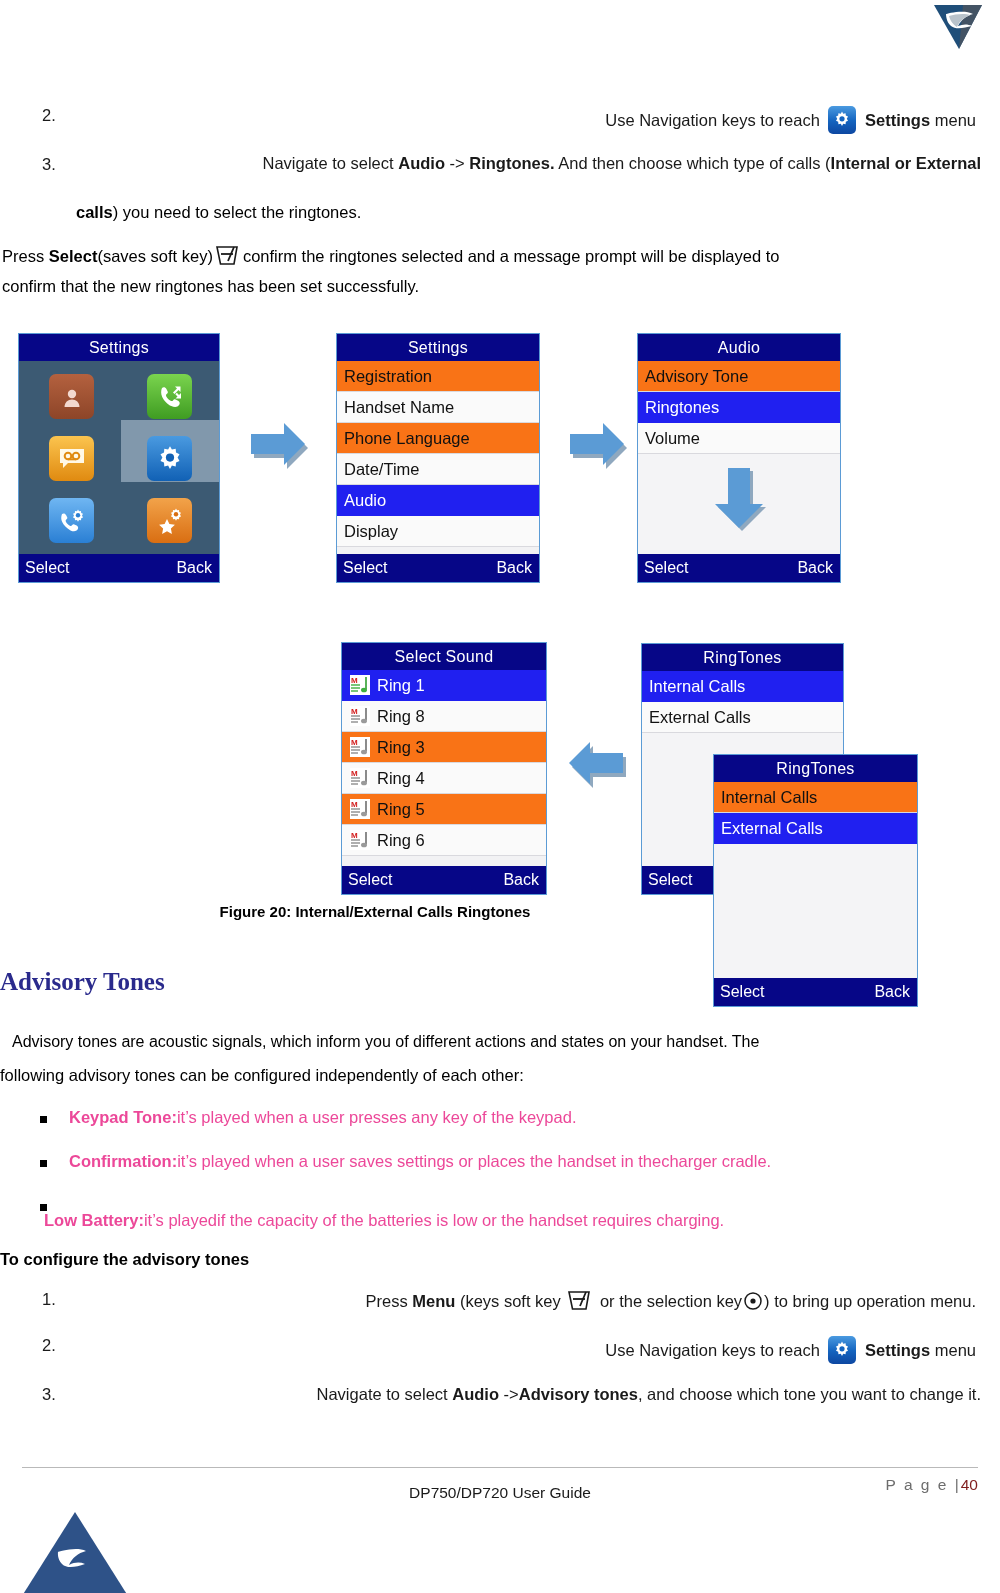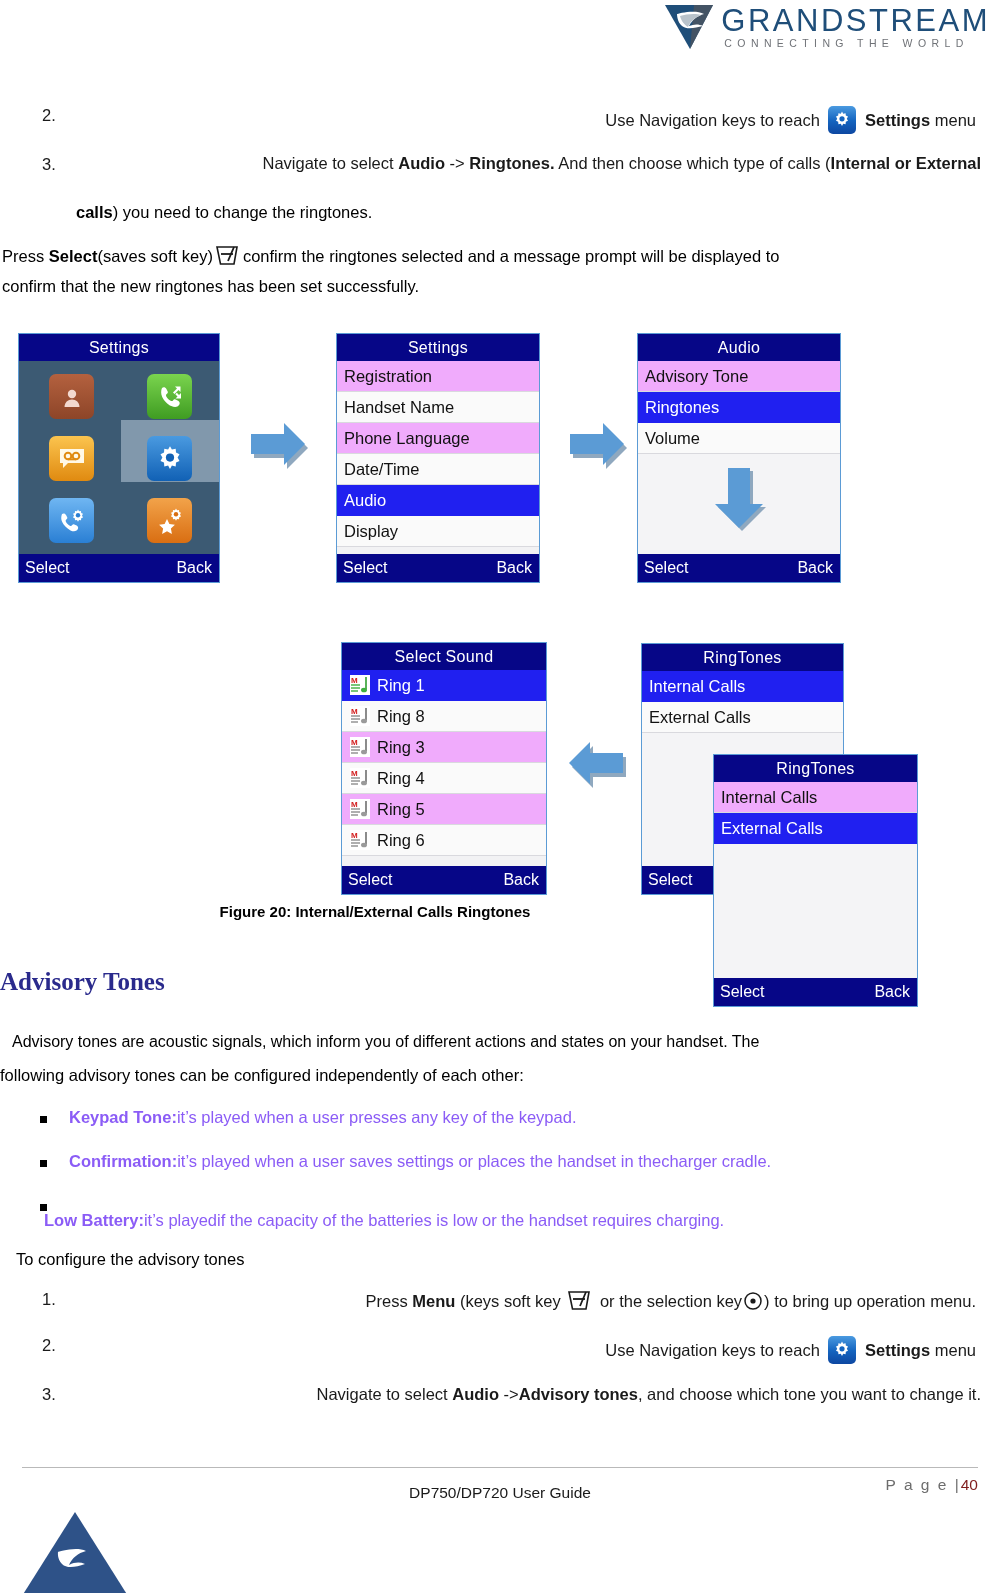--- a/index.html
+++ b/index.html
@@ -59,21 +59,21 @@
     font-size:16px;
     letter-spacing:0.3px;
     line-height:27px;
     height:27px;
     font-family:"Liberation Sans", sans-serif;
   }
   .ph-row {
     height:31px; line-height:31px;
     font-size:16.5px; color:#111;
     padding-left:7px;
-    background:#f0abfc;
+    background:#f97316;
     border-bottom:1px solid #d9d9de;
     white-space:nowrap;
     overflow:hidden;
   }
   .ph-row.alt { background:#fafafa; }
   .ph-row.sel { background:#2020f0; color:#fff; border-bottom:1px solid #2020f0; }
   .ph-soft {
     position:absolute; left:0; right:0; bottom:0; height:28px;
     background:#060687; color:#fff; font-size:16px; line-height:28px;
   }
@@ -101,21 +101,21 @@
     color:#000; width:100%; left:0;
   }
 
   
   #advisory-heading {
     position:absolute; left:0; font-family:"Liberation Serif", serif;
     font-size:25px; font-weight:bold; color:#2a2a8c;
   }
 
   
-  .bullet-item { position:absolute; font-size:16.5px; color:#8b5cf6; display:flex; }
+  .bullet-item { position:absolute; font-size:16.5px; color:#ec4899; display:flex; }
   .bullet-sq {
     width:7px; height:7px; background:#000; margin-right:18px;
     margin-top:8px; flex:none;
   }
 
   
   #footer-rule { position:absolute; left:22px; top:1467px; width:956px; height:1px; background:#b9b9b9; }
   #footer-center {
     position:absolute; top:1484px; width:1000px; text-align:center;
     font-size:15.5px; color:#1a1a1a;
@@ -130,24 +130,20 @@
 <body>
 
 <div id="header">
   <div id="logo-wrap">
     <svg id="logo-mark" viewBox="0 0 52 50">
       <path d="M2 3 L50 3 L27 47 Z" fill="#1F4E79"></path>
       <path d="M27 47 L50 3 L31 3 Z" fill="#4a5560" opacity="0.85"></path>
       <path d="M14 12 C14 12 32 7 41 12 C34 14 29 18 26 24 C31 22 36 22 40 24 C32 26 24 28 19 24 C14 20 14 12 14 12 Z" fill="#ffffff"></path>
       <path d="M17 14 C23 12 33 11 38 13 C31 16 27 20 25 25 C22 23 18 19 17 14 Z" fill="#b9c3cb"></path>
     </svg>
-    <div id="logo-text">
-      <div id="logo-title">GRANDSTREAM</div>
-      <div id="logo-sub">CONNECTING THE WORLD</div>
-    </div>
   </div>
 </div>
 
 <div class="num-item" style="left:36px; top:106px; width:940px;">
   <span class="num-idx">2.</span>
   <span class="num-body">
     <span>Use Navigation keys to reach</span>
     <span class="gear-badge">
       <svg width="20" height="20" viewBox="0 0 20 20">
         <path fill="#ffffff" d="M10 1.6l1.2 2.1 2.4-.5.2 2.4 2.2 1-1.2 2.1 1.2 2.1-2.2 1-.2 2.4-2.4-.5L10 16l-1.2-2.3-2.4.5-.2-2.4-2.2-1 1.2-2.1L4 6.6l2.2-1 .2-2.4 2.4.5z"></path>
@@ -159,21 +155,21 @@
   </span>
 </div>
 
 <div class="num-item" style="left:36px; top:155px; width:945px;">
   <span class="num-idx">3.</span>
   <span class="num-body" style="line-height:1.0;">
     <span>Navigate to select </span><span class="b">Audio</span><span> -&gt; </span><span class="b">Ringtones.</span><span> And then choose which type of calls (</span><span class="b">Internal or External</span>
   </span>
 </div>
 <div style="position:absolute; left:76px; top:203px; font-size:16.5px;">
-  <span class="b">calls</span><span>) you need to change the ringtones.</span>
+  <span class="b">calls</span><span>) you need to select the ringtones.</span>
 </div>
 
 <div style="position:absolute; left:2px; top:245px; width:980px; font-size:16.5px;">
   <span>Press </span><span class="b">Select</span><span>(saves soft key)</span><svg class="softkey-glyph" viewBox="0 0 26 22">
     <path d="M2 2 L22 2 L19 19 L5.5 19 Z" fill="none" stroke="#1a1a1a" stroke-width="1.6"></path>
     <line x1="6" y1="9" x2="18" y2="9" stroke="#1a1a1a" stroke-width="1.8"></line>
     <line x1="19" y1="2" x2="13" y2="16" stroke="#1a1a1a" stroke-width="1.8"></line>
   </svg><span>confirm the ringtones selected and a message prompt will be  displayed to</span>
 </div>
 <div style="position:absolute; left:2px; top:277px; font-size:16.5px;">
@@ -400,21 +396,21 @@
 </div>
 <div class="bullet-item" style="left:40px; top:1152px; width:930px;">
   <span class="bullet-sq"></span>
   <span style="padding-left:4px;"><span class="b">Confirmation:</span><span>it’s played when a user saves settings or places the handset in thecharger cradle.</span></span>
 </div>
 <div class="bullet-item" style="left:40px; top:1196px; width:930px;flex-direction:column;">
   <span class="bullet-sq"></span>
   <span style="padding-left:4px;"><span class="b">Low Battery:</span><span>it’s playedif the capacity of the batteries is low or the handset requires charging.</span></span>
 </div>
 
-<div style="position:absolute; left:16px; top:1250px; font-size:16.5px; font-weight:normal;">To configure the advisory tones</div>
+<div style="position:absolute; left:0px; top:1250px; font-size:16.5px; font-weight:bold;">To configure the advisory tones</div>
 
 <div class="num-item" style="left:36px; top:1290px; width:940px;">
   <span class="num-idx">1.</span>
   <span class="num-body">
     <span>Press </span><span class="b">Menu</span><span> (keys soft key </span><svg class="softkey-glyph" viewBox="0 0 26 22">
       <path d="M2 2 L22 2 L19 19 L5.5 19 Z" fill="none" stroke="#1a1a1a" stroke-width="1.6"></path>
       <line x1="6" y1="9" x2="18" y2="9" stroke="#1a1a1a" stroke-width="1.8"></line>
       <line x1="19" y1="2" x2="13" y2="16" stroke="#1a1a1a" stroke-width="1.8"></line>
     </svg><span> or the selection key</span><svg class="selkey-glyph" viewBox="0 0 20 20">
       <circle cx="10" cy="10" r="8" fill="none" stroke="#1a1a1a" stroke-width="1.5"></circle>

